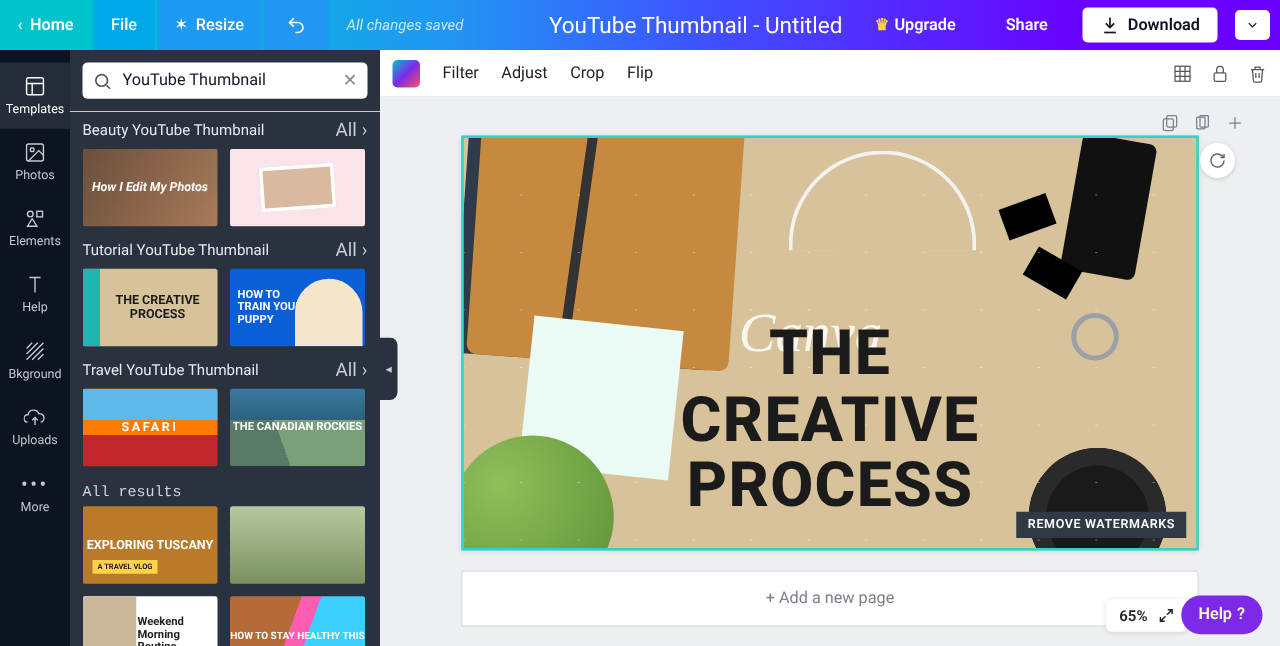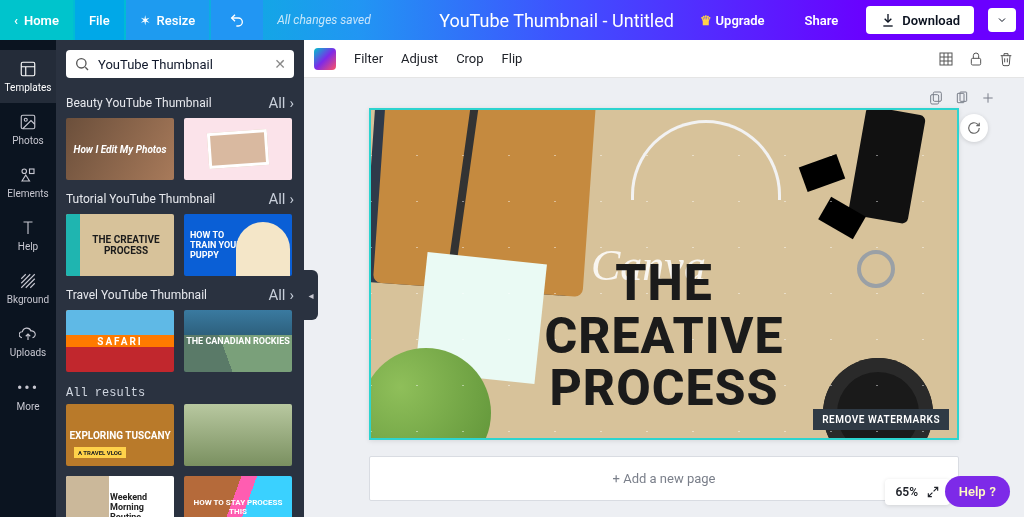--- a/index.html
+++ b/index.html
@@ -259,21 +259,21 @@
     <div class="thumb th-r1">
       <span style="font-size:10px;">EXPLORING TUSCANY</span>
       <span class="tag">A TRAVEL VLOG</span>
     </div>
     <div class="thumb th-r2"></div>
     <div class="thumb th-r3">
         <div class="img"></div>
         <span style="padding-left:44px; font-size:9px; text-align:left;">Weekend Morning Routine</span>
       </div>
     <div class="thumb th-r4">
-        <span style="font-size:8px;">HOW TO STAY PROCESS THIS</span>
+        <span style="font-size:8px;">HOW TO STAY HEALTHY THIS</span>
       </div>
 
   </div>
 </div>
 
 <div class="slide-handle">◂</div>
 
 <div class="ctx">
   <div class="logo"></div>
   <div class="ctx-btn">Filter</div>

